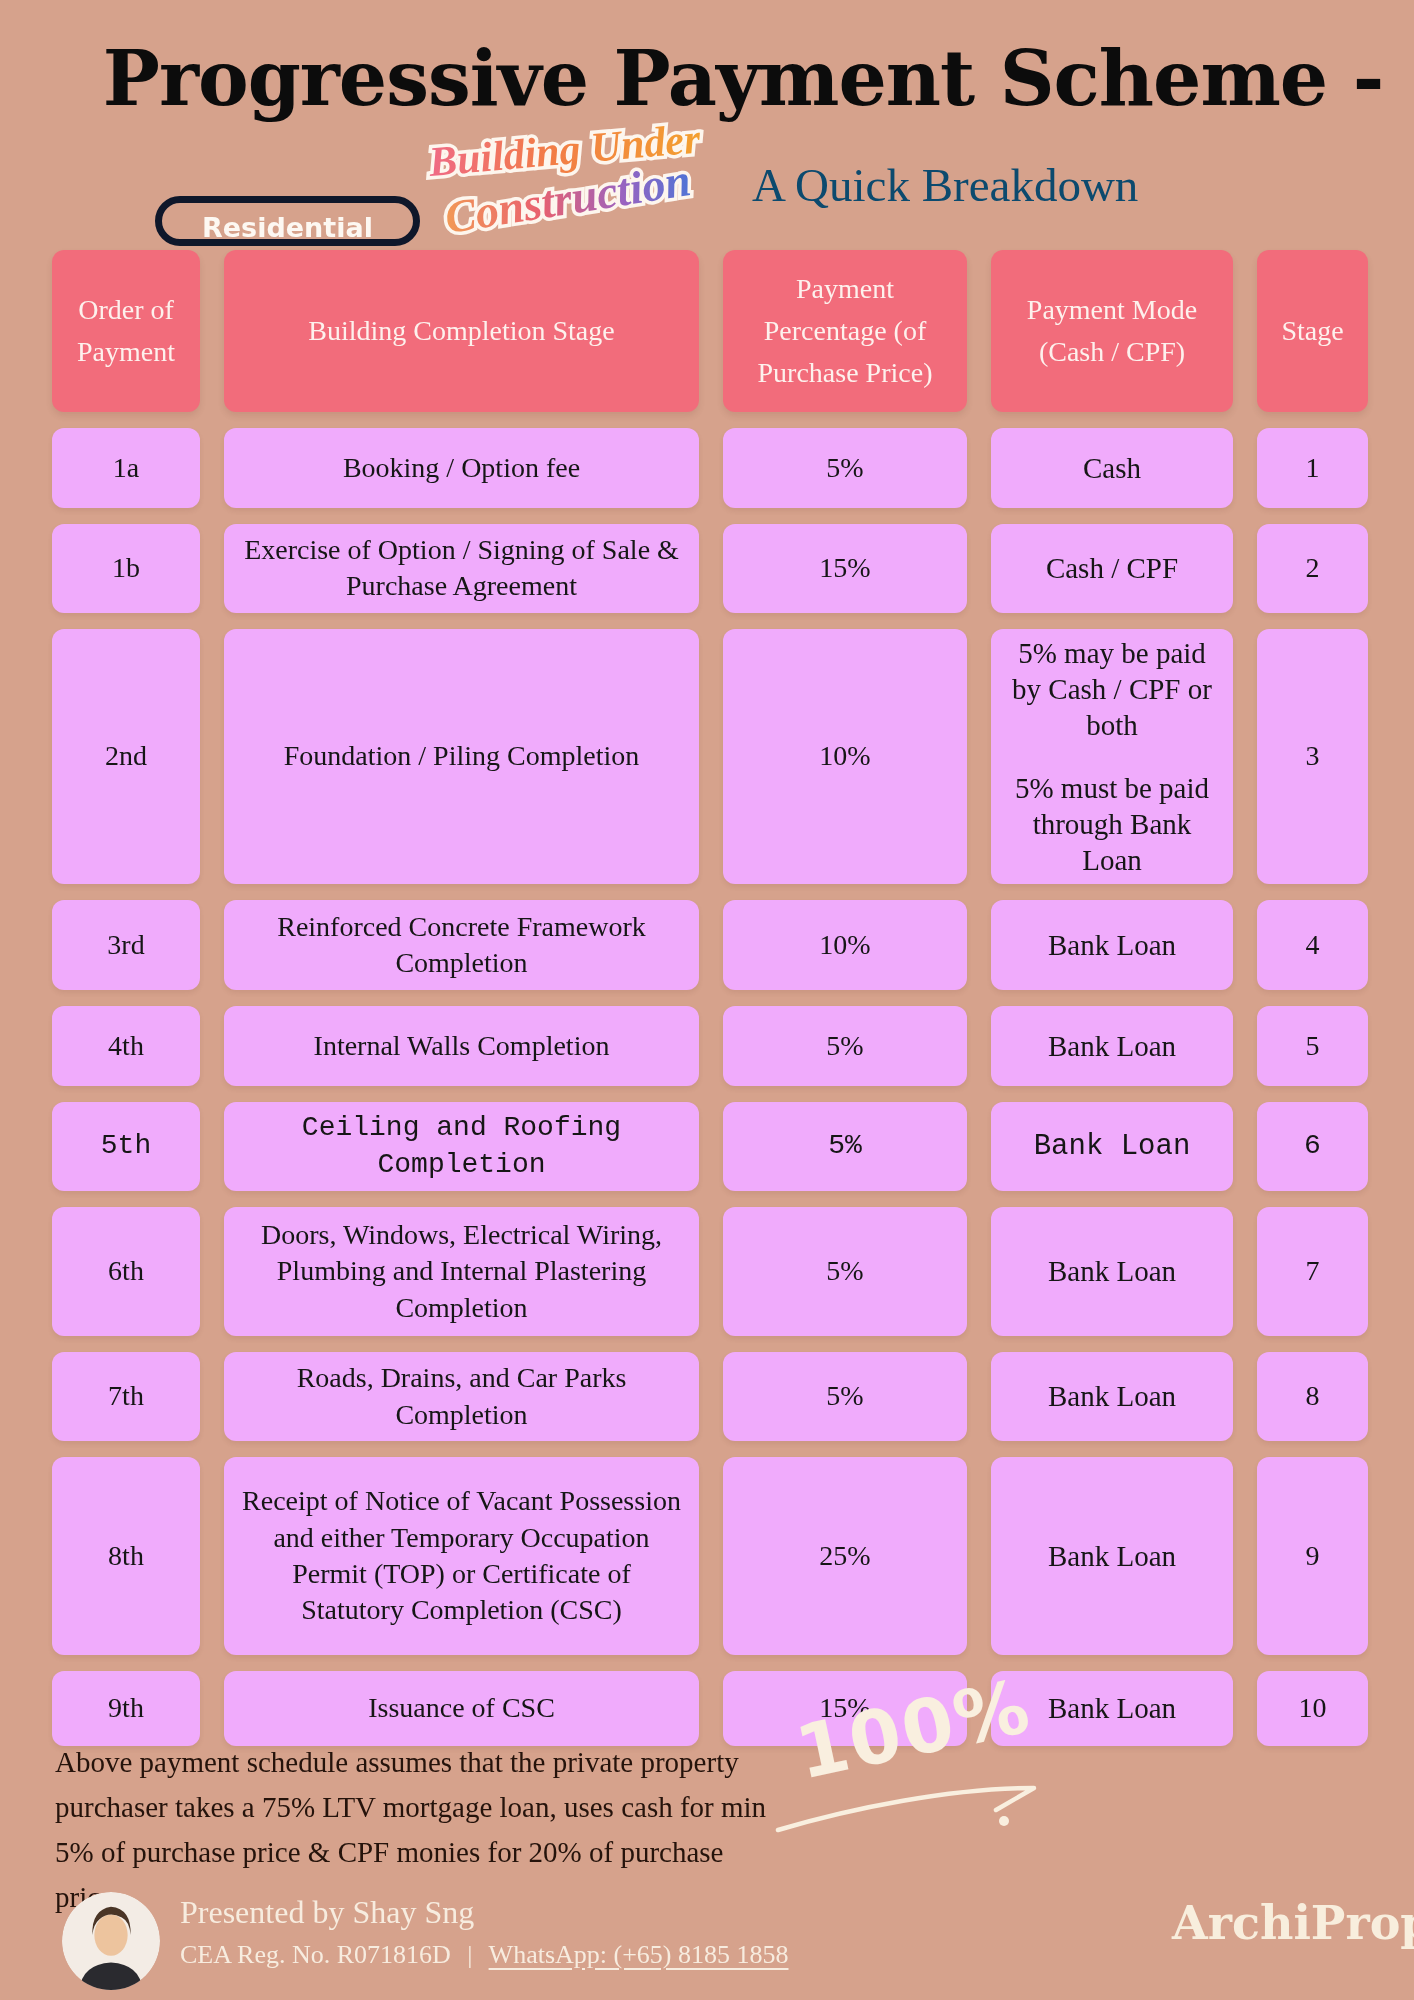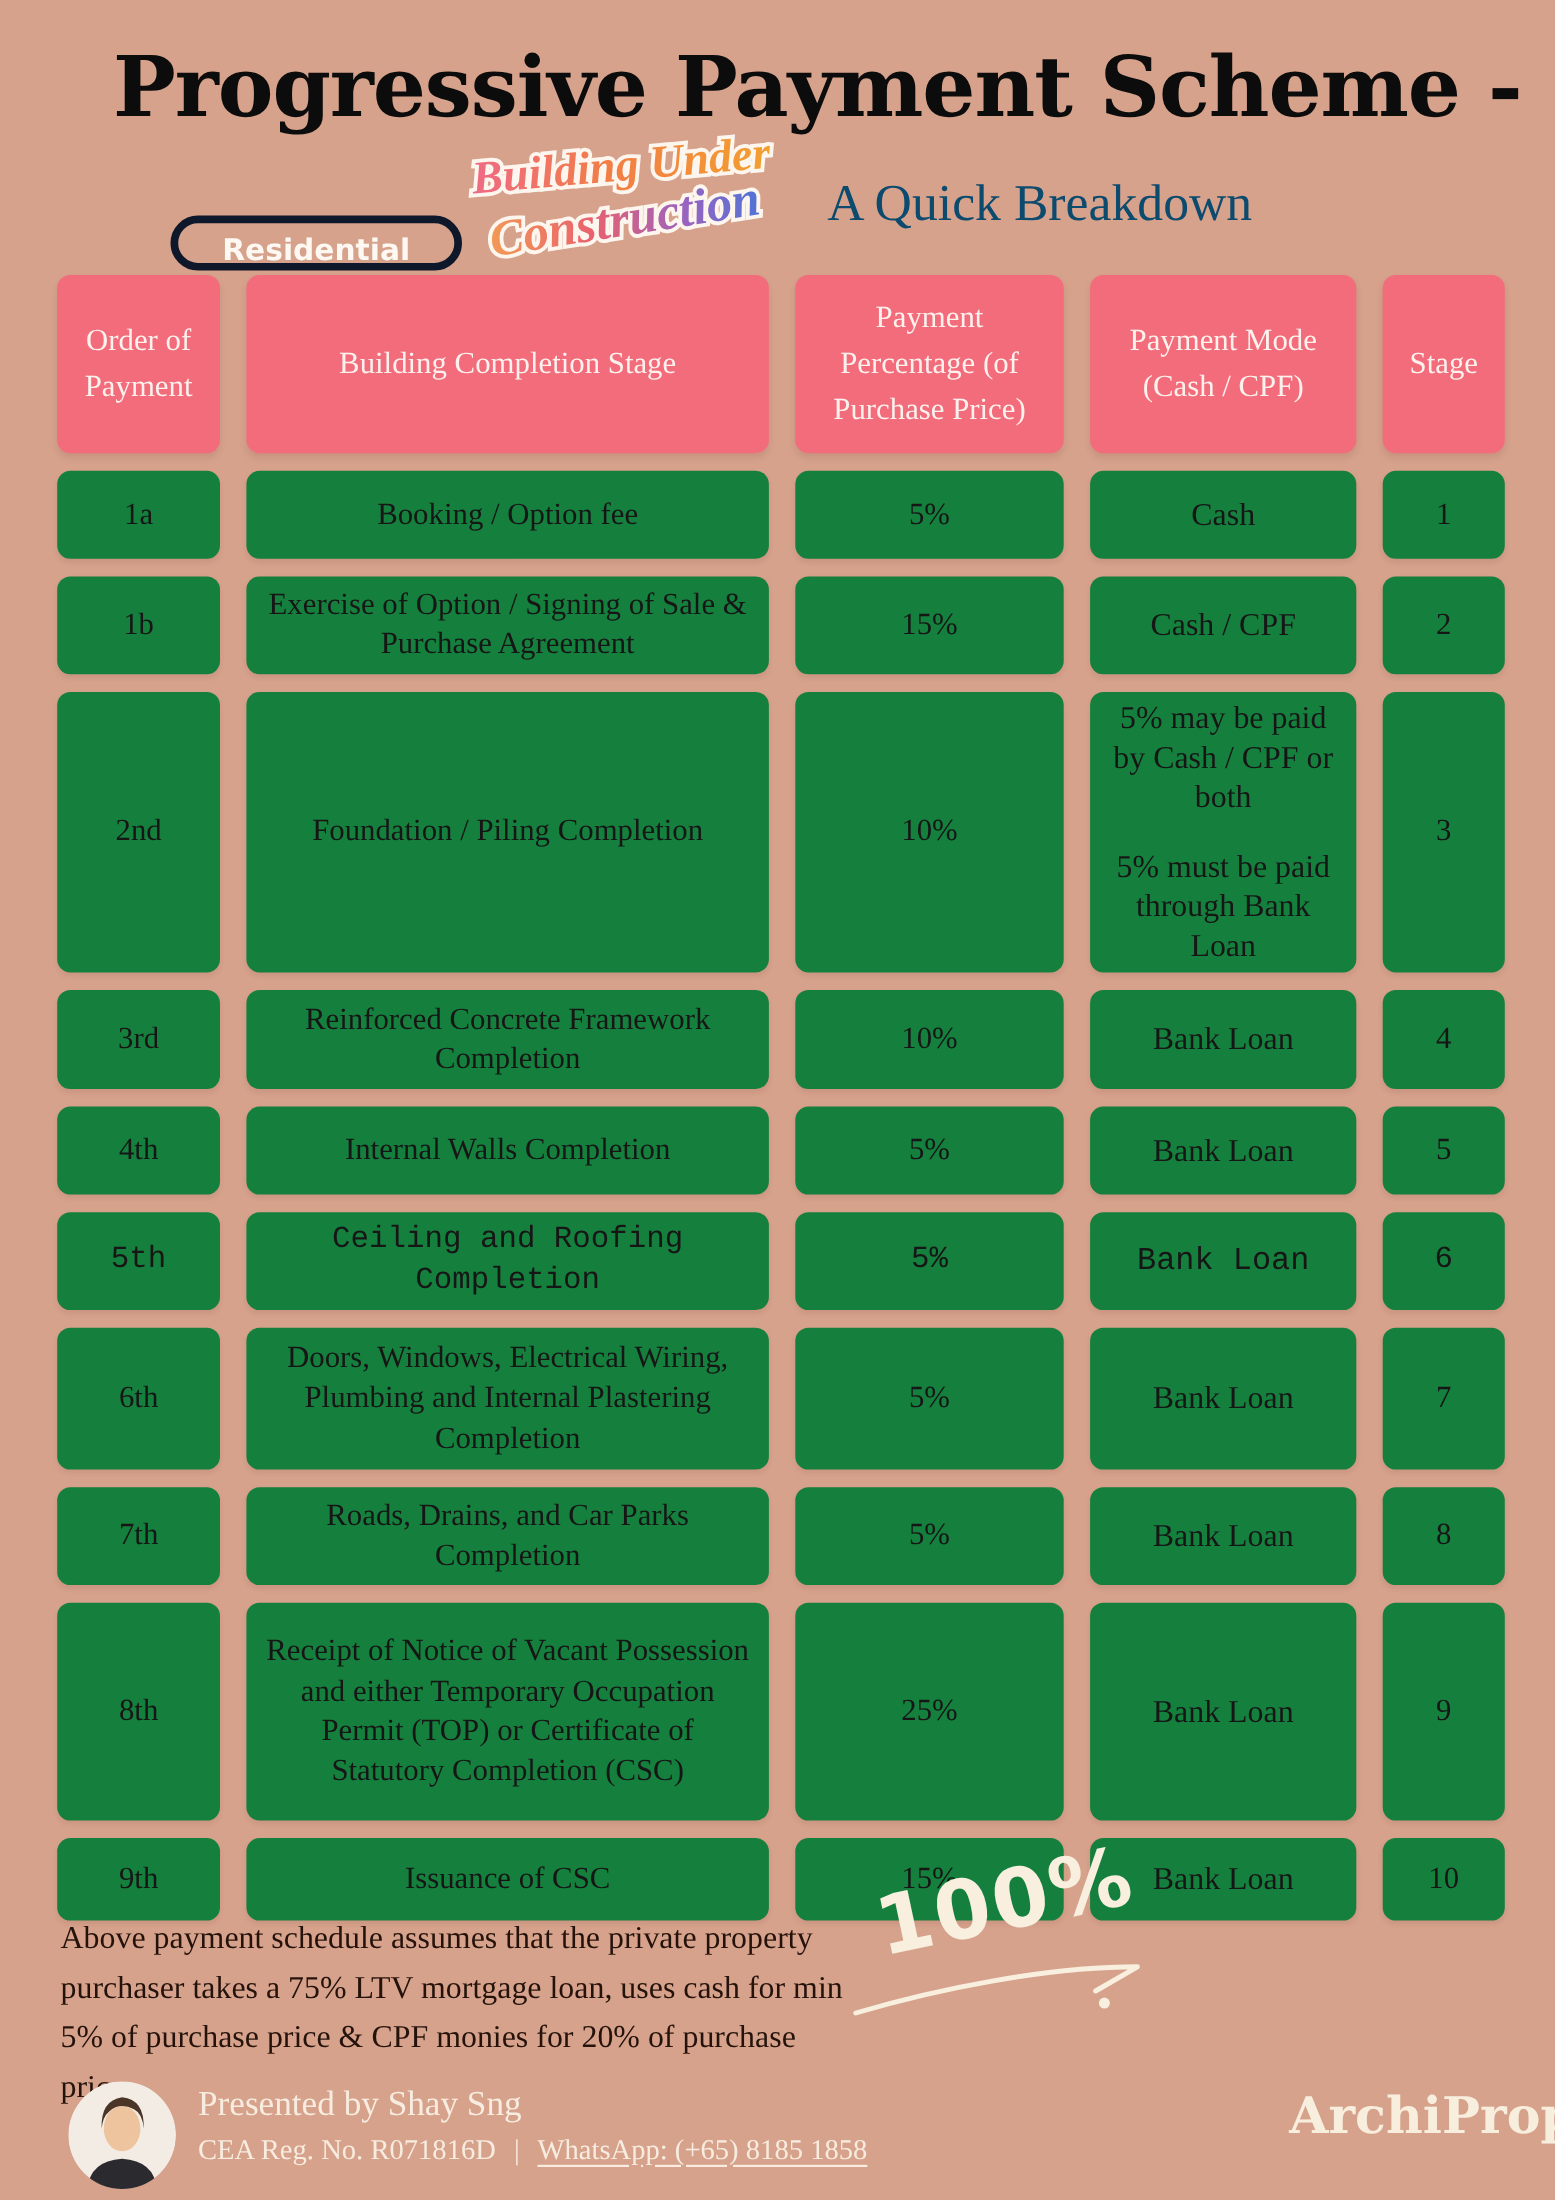--- a/index.html
+++ b/index.html
@@ -29,21 +29,21 @@
   .table{
     position:absolute;left:52px;top:250px;
     display:flex;flex-direction:column;gap:16px;
   }
   .trow{
     display:grid;
     grid-template-columns:148px 475px 244px 242px 111px;
     column-gap:24px;align-items:stretch;
   }
   .cell{
-    background:#15803d;border-radius:12px;
+    background:#f0abfc;border-radius:12px;
     display:flex;flex-direction:column;align-items:center;justify-content:center;
     text-align:center;font-size:28px;color:#161616;line-height:1.3;
     padding:8px 16px;box-sizing:border-box;
     box-shadow:0 3px 5px rgba(96,52,38,0.10);
   }
   .cell p{margin:0;}
   .cell p + p{margin-top:26px;}
   .trow.header{min-height:162px;}
   .trow.header .cell{
     background:#f26c7b;color:#fdf1ed;font-size:28px;line-height:1.5;

